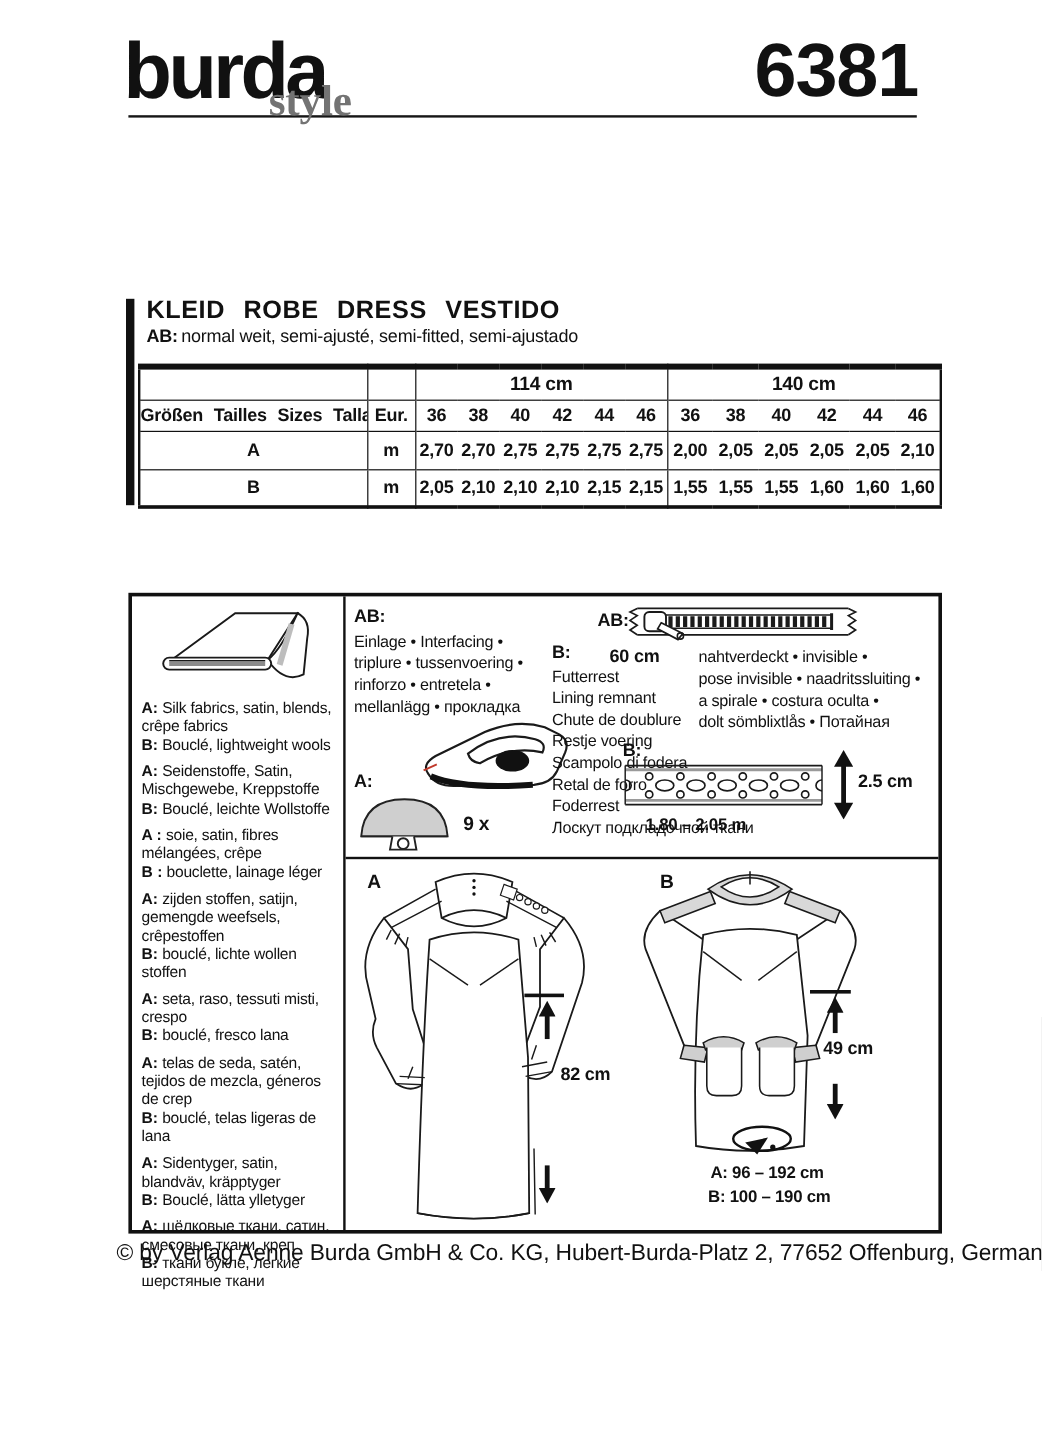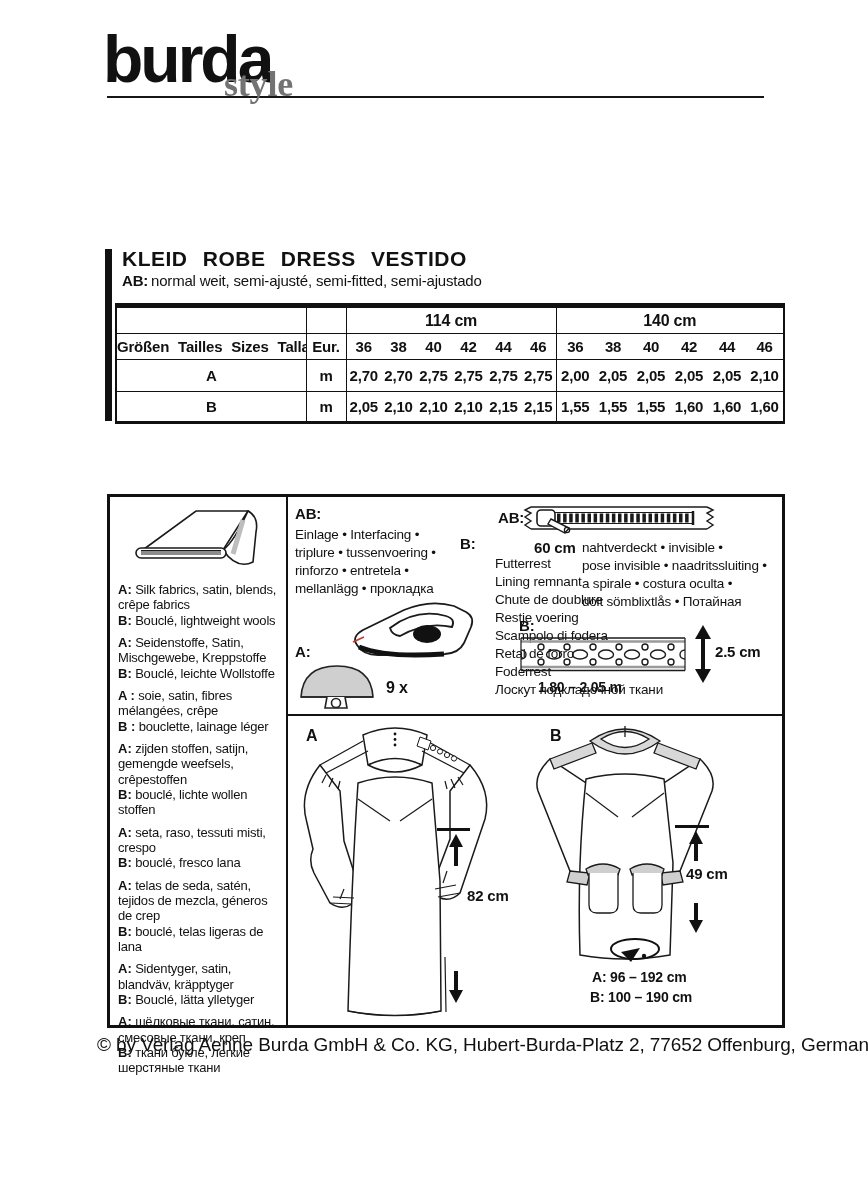--- a/index.html
+++ b/index.html
@@ -49,20 +49,21 @@
   svg{display:block;}
 </style>
 </head>
 <body>
 
 <div class="page">
 
   <div class="abs brand" style="left:103px;top:26px;">burda</div>
   <div class="abs hrule" style="left:107px;top:96px;width:657px;"></div>
   <div class="abs brand-sub" style="left:224px;top:66px;">style</div>
+  <div class="abs pattern-no" style="left:590px;top:28px;width:175px;">6381</div>
 
   <div class="abs vbar" style="left:105px;top:249px;height:172px;"></div>
   <div class="abs doc-title" style="left:122px;top:247px;">KLEID ROBE DRESS VESTIDO</div>
   <div class="abs doc-sub" style="left:122px;top:272px;">
     <b>AB:</b><span>normal weit, semi-ajusté, semi-fitted, semi-ajustado</span>
   </div>
 
   <div class="abs" style="left:115px;top:303px;">
     <table class="fab">
       <colgroup>
@@ -208,21 +209,21 @@
     <div class="abs note-label" style="left:185px;top:146px;">A:</div>
     <svg class="abs" style="left:185px;top:162px;" width="84" height="52" viewBox="0 0 84 52">
       <path d="M6,38 Q8,7 42,7 Q76,7 78,38 Z" fill="#cfcfcf" stroke="#222" stroke-width="1.6"></path>
       <path d="M6,38 L78,38" stroke="#222" stroke-width="1.6"></path>
       <path d="M32,38 L30,49 L52,49 L50,38" fill="#fff" stroke="#222" stroke-width="1.6"></path>
       <circle cx="41" cy="44" r="4.5" fill="#fff" stroke="#222" stroke-width="1.6"></circle>
     </svg>
     <div class="abs qty" style="left:276px;top:182px;">9 x</div>
 
     <div class="abs note-label" style="left:350px;top:38px;">B:</div>
-    <div class="abs note-lines" style="left:350px;top:58px;margin-left:35px;">
+    <div class="abs note-lines" style="left:350px;top:58px;">
       <div>Futterrest</div>
       <div>Lining remnant</div>
       <div>Chute de doublure</div>
       <div>Restje voering</div>
       <div>Scampolo di fodera</div>
       <div>Retal de forro</div>
       <div>Foderrest</div>
       <div>Лоскут подкладочной ткани</div>
     </div>
 
@@ -233,21 +234,21 @@
       <line x1="10" y1="8" x2="186" y2="8" stroke="#1a1a1a" stroke-width="1.4"></line>
       <line x1="10" y1="30" x2="186" y2="30" stroke="#1a1a1a" stroke-width="1.4"></line>
       <line x1="34" y1="13.5" x2="172" y2="13.5" stroke="#1a1a1a" stroke-width="1.2"></line>
       <line x1="34" y1="24.5" x2="172" y2="24.5" stroke="#1a1a1a" stroke-width="1.2"></line>
       <line x1="36" y1="19" x2="170" y2="19" stroke="#1a1a1a" stroke-width="9" stroke-dasharray="3.5,2.6"></line>
       <rect x="16" y="11" width="18" height="16" rx="4" fill="#fff" stroke="#1a1a1a" stroke-width="1.6"></rect>
       <path d="M30,20 L48,29 L44,34 L27,25 Z" fill="#fff" stroke="#1a1a1a" stroke-width="1.4"></path>
       <circle cx="46" cy="31" r="2.6" fill="none" stroke="#1a1a1a" stroke-width="1.3"></circle>
       <line x1="172" y1="12" x2="172" y2="26" stroke="#1a1a1a" stroke-width="2.5"></line>
     </svg>
-    <div class="abs meas" style="left:424px;top:42px;">60 cm</div>
+    <div class="abs meas" style="left:398px;top:42px;">60 cm</div>
     <div class="abs note-lines" style="left:472px;top:42px;">
       <div>nahtverdeckt • invisible •</div>
       <div>pose invisible • naadritssluiting •</div>
       <div>a spirale • costura oculta •</div>
       <div>dolt sömblixtlås • Потайная</div>
     </div>
 
     <div class="abs note-label" style="left:409px;top:120px;">B:</div>
     <svg class="abs" style="left:409px;top:136px;" width="168" height="42" viewBox="0 0 168 42">
       <line x1="2" y1="5" x2="166" y2="5" stroke="#1a1a1a" stroke-width="1.4"></line>

